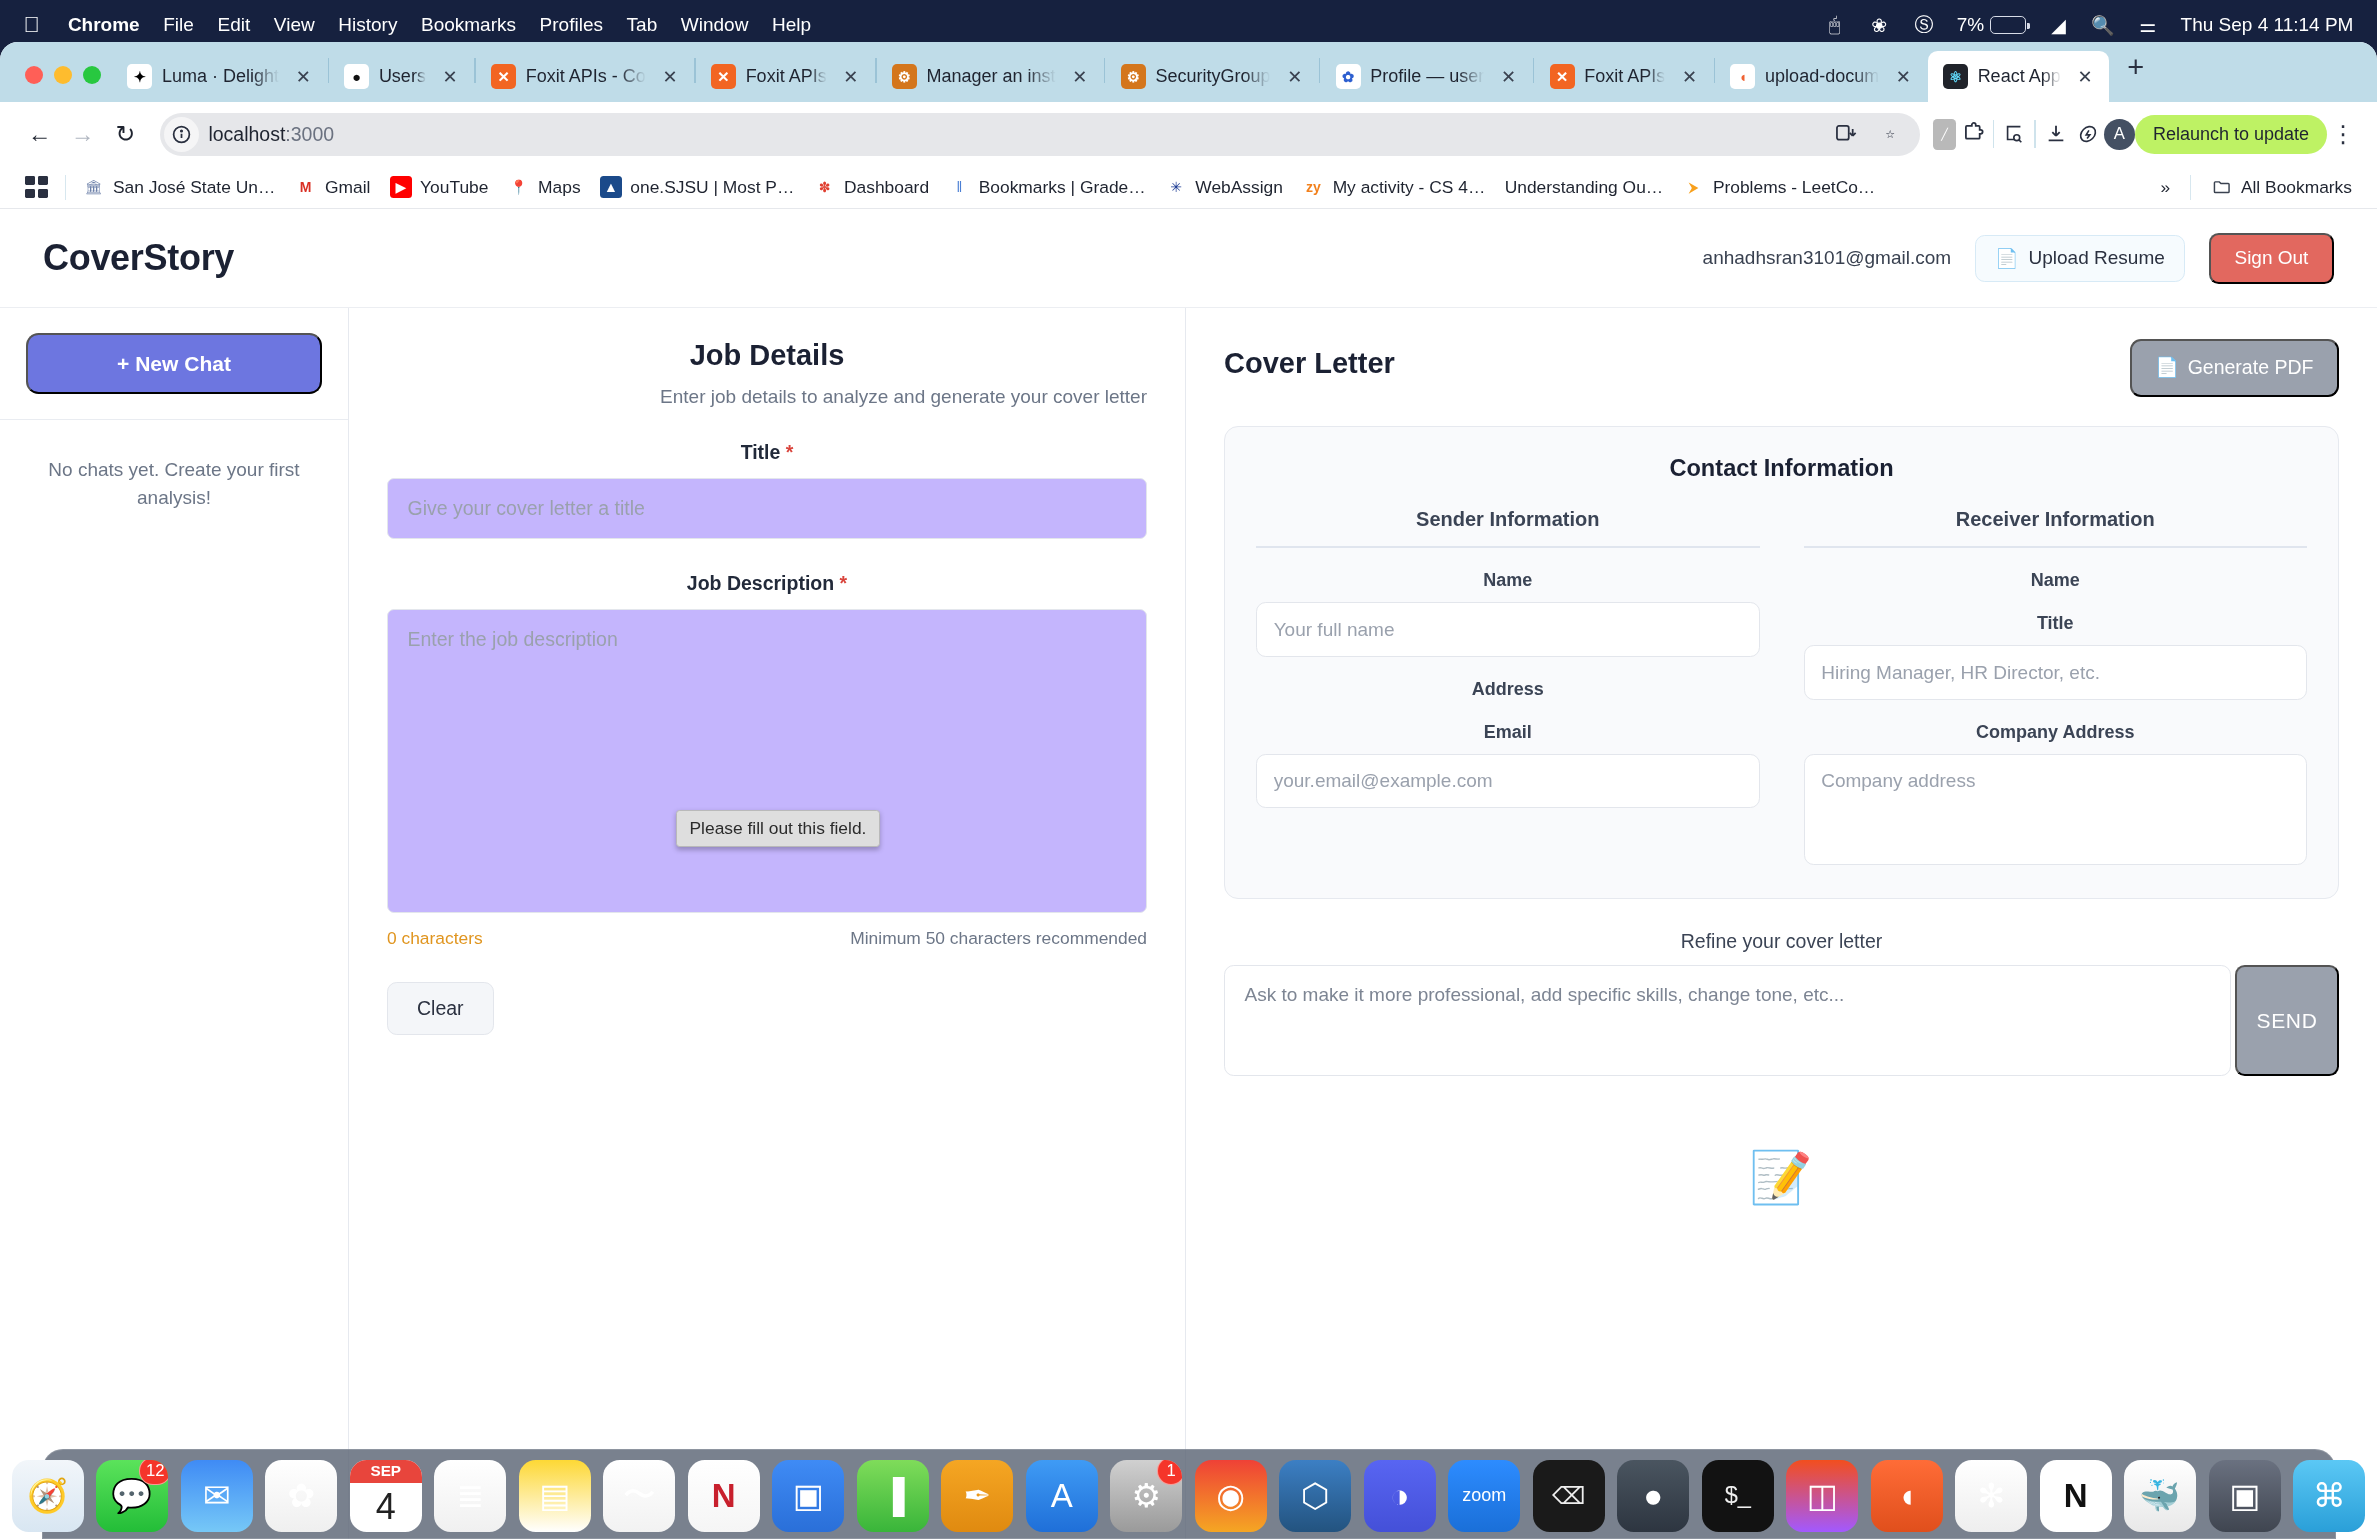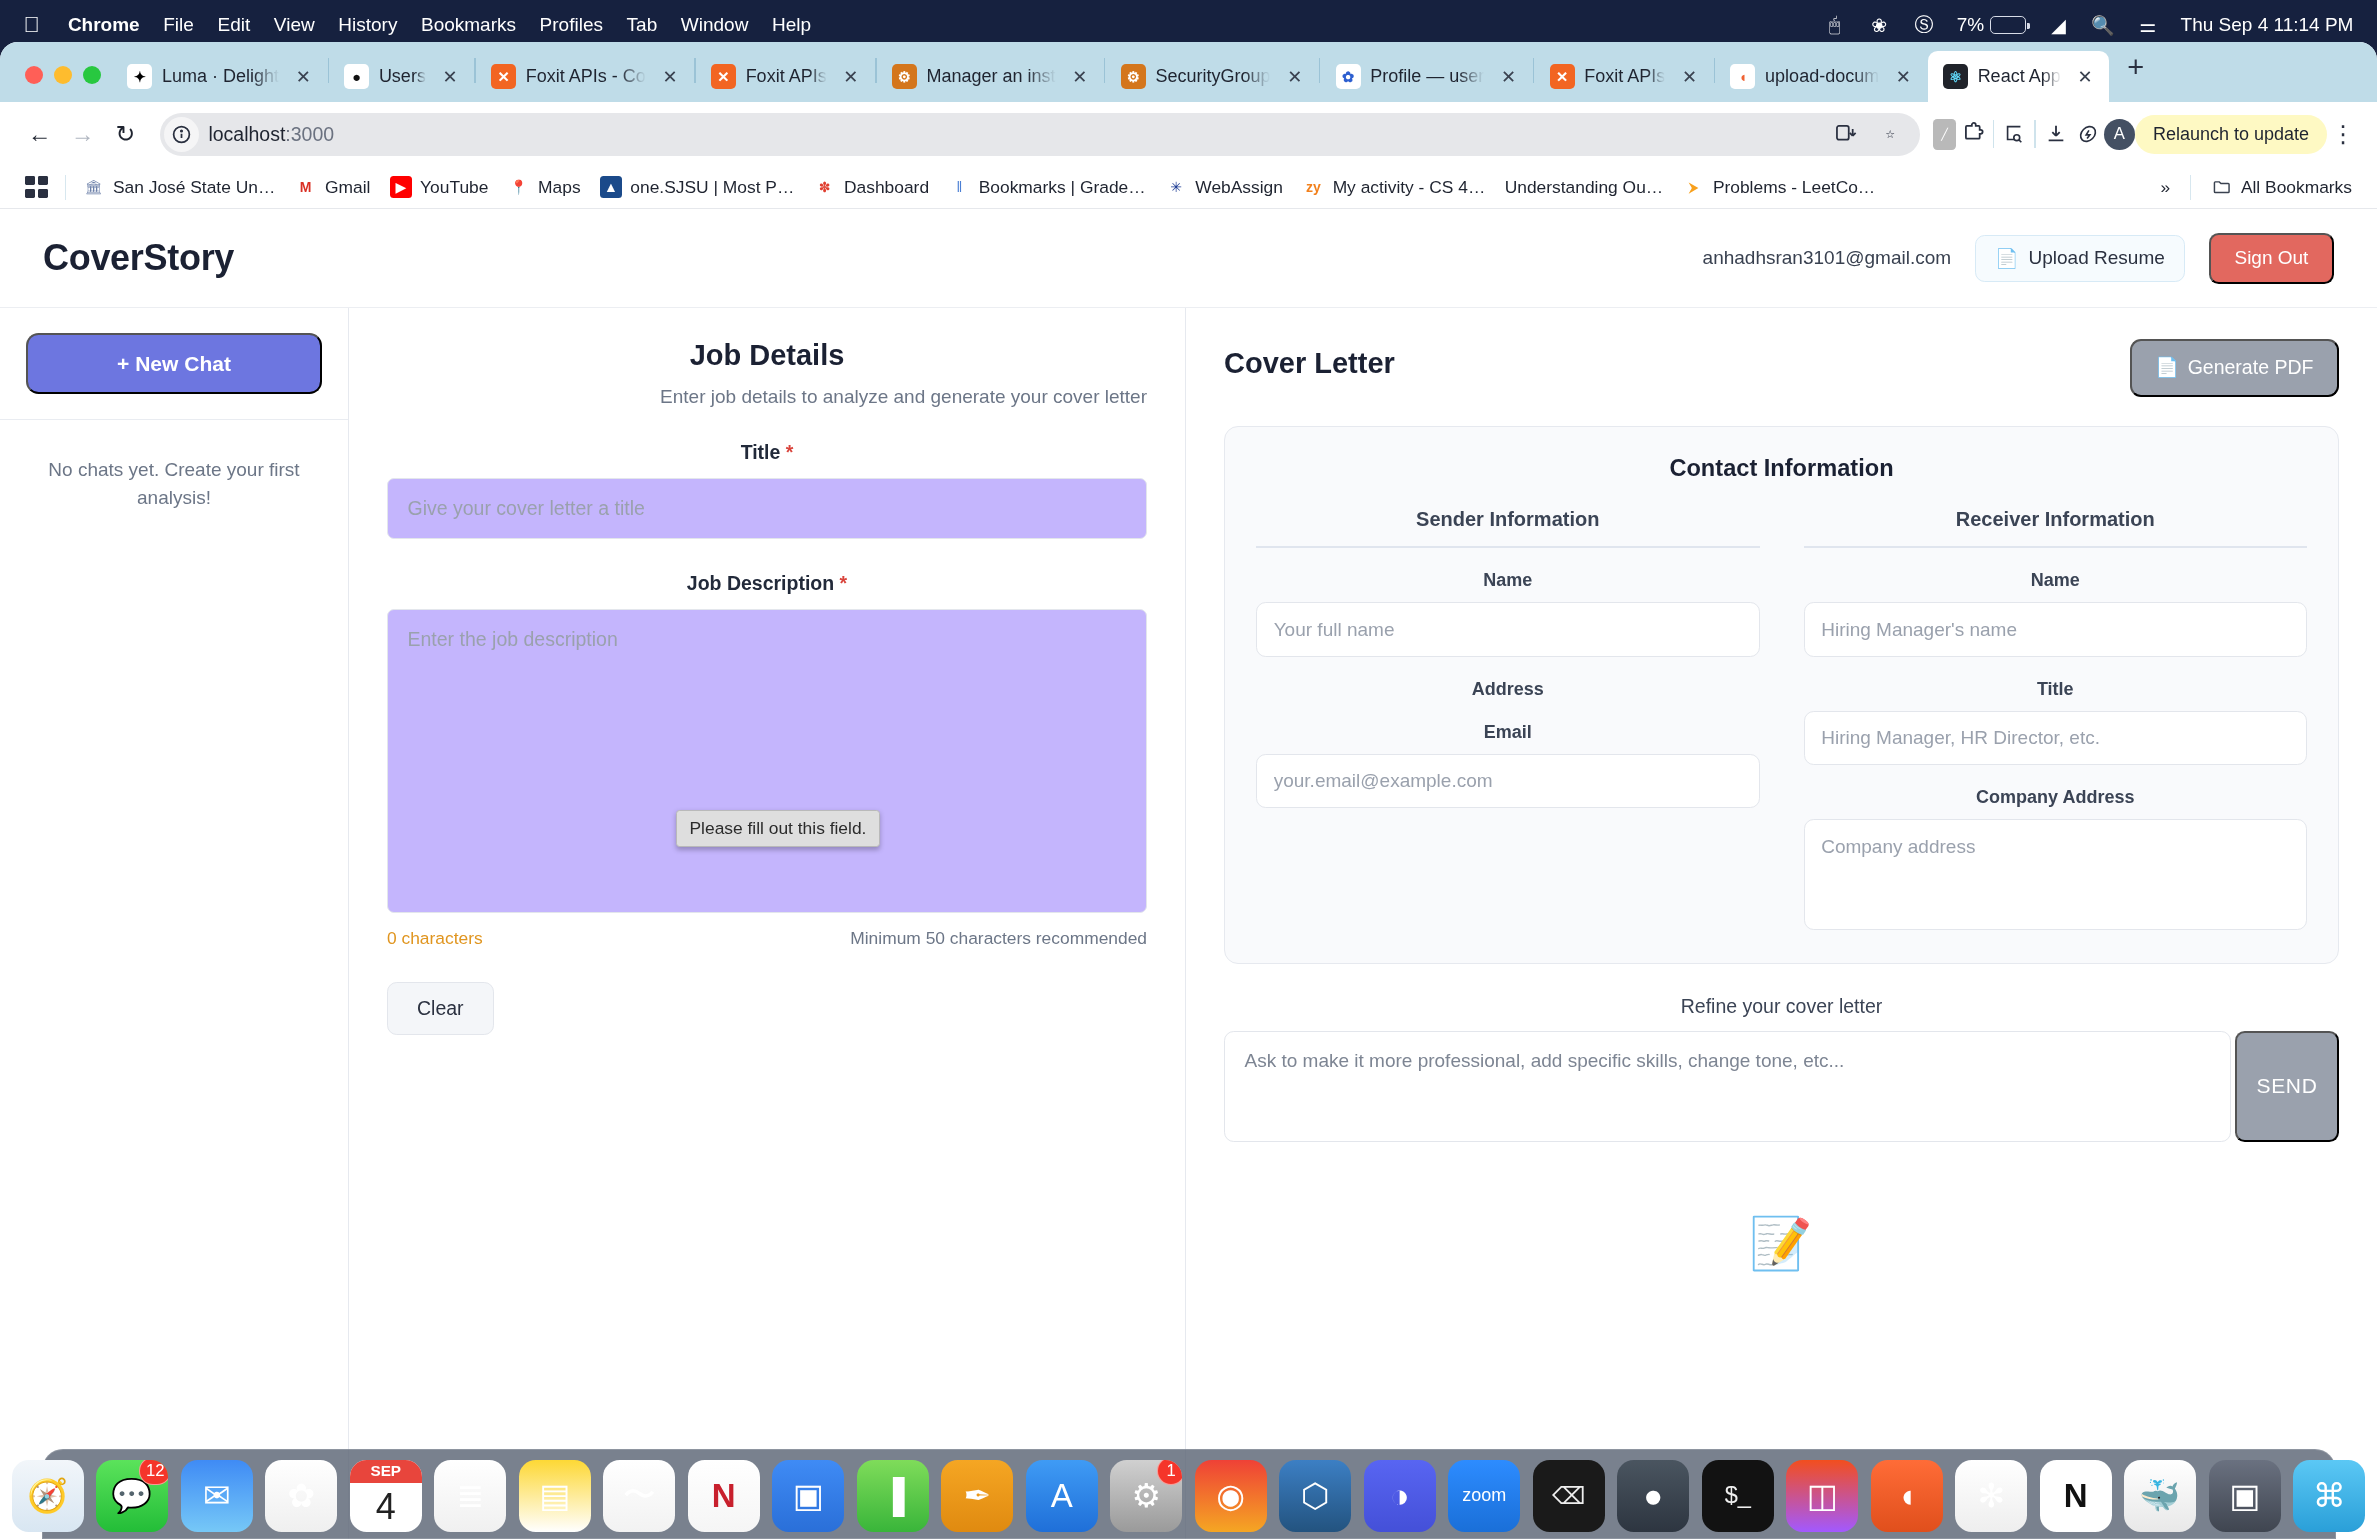--- a/index.html
+++ b/index.html
@@ -95,21 +95,21 @@
   .omni-url { font-size: 19.5px; color: #1f2430; }
   .omni-url .port { color: #6b7280; }
   .omni-right { margin-left: auto; display: flex; align-items: center; gap: 12.5px; padding-right: 7px; }
   .tb-icon { width: 32px; height: 32px; display: flex; align-items: center; justify-content: center; color: #2a3040; }
   .tb-sep { width: 1.4px; height: 28px; background: #cfe3ec; margin: 0 4.2px; }
   .avatar-a {
     width: 31px; height: 31px; border-radius: 50%; background: #445063; color: #fff;
     display: flex; align-items: center; justify-content: center; font-size: 16.7px;
   }
   .relaunch {
-    background: #fef9c3; color: #1f2430; font-size: 18px; border-radius: 22px;
+    background: #bef264; color: #1f2430; font-size: 18px; border-radius: 22px;
     padding: 9px 18px; white-space: nowrap;
   }
   .kebab { font-size: 23.6px; color: #2a3040; padding: 0 4.2px; letter-spacing: 0; }
 
   
   .bookmarks {
     height: 43px; background: #fff; display: flex; align-items: center;
     padding: 0 15.3px; gap: 0; border-bottom: 0.7px solid #e6e8ec;
   }
   .bm { display: flex; align-items: center; gap: 8.3px; padding: 0 9.7px; font-size: 17.4px; color: #1f2430; white-space: nowrap; }
@@ -548,21 +548,20 @@
               <div class="sub-field">
                 <div class="sub-label">Email</div>
                 <input class="inp-sm" value="" placeholder="your.email@example.com" style="">
               </div>
             </div>
 
             <div class="col">
               <div class="col-head">Receiver Information</div>
               <div class="sub-field">
                 <div class="sub-label">Name</div>
-                <input class="inp-sm" value="" placeholder="Hiring Manager's name" style="">
               </div>
               <div class="sub-field">
                 <div class="sub-label">Title</div>
                 <input class="inp-sm" value="" placeholder="Hiring Manager, HR Director, etc." style="">
               </div>
               <div class="sub-field">
                 <div class="sub-label">Company Address</div>
                 <textarea class="inp-sm ta-sm" placeholder="Company address" style=""></textarea>
               </div>
             </div>

